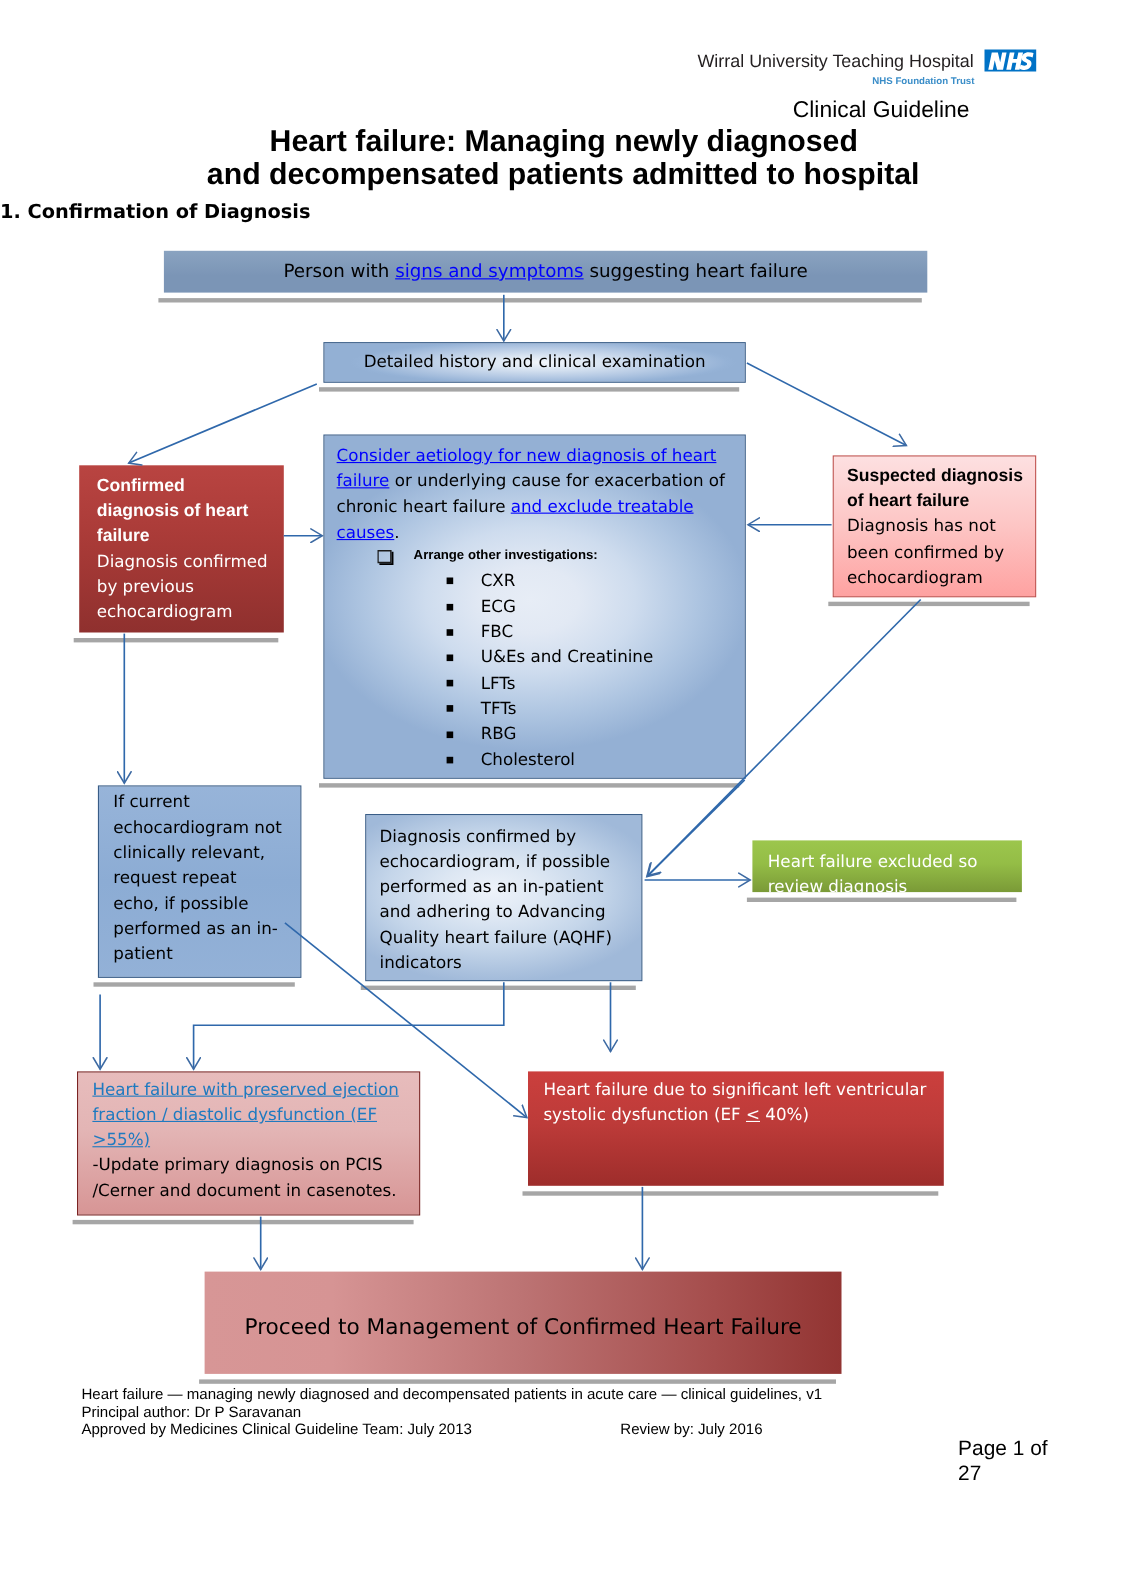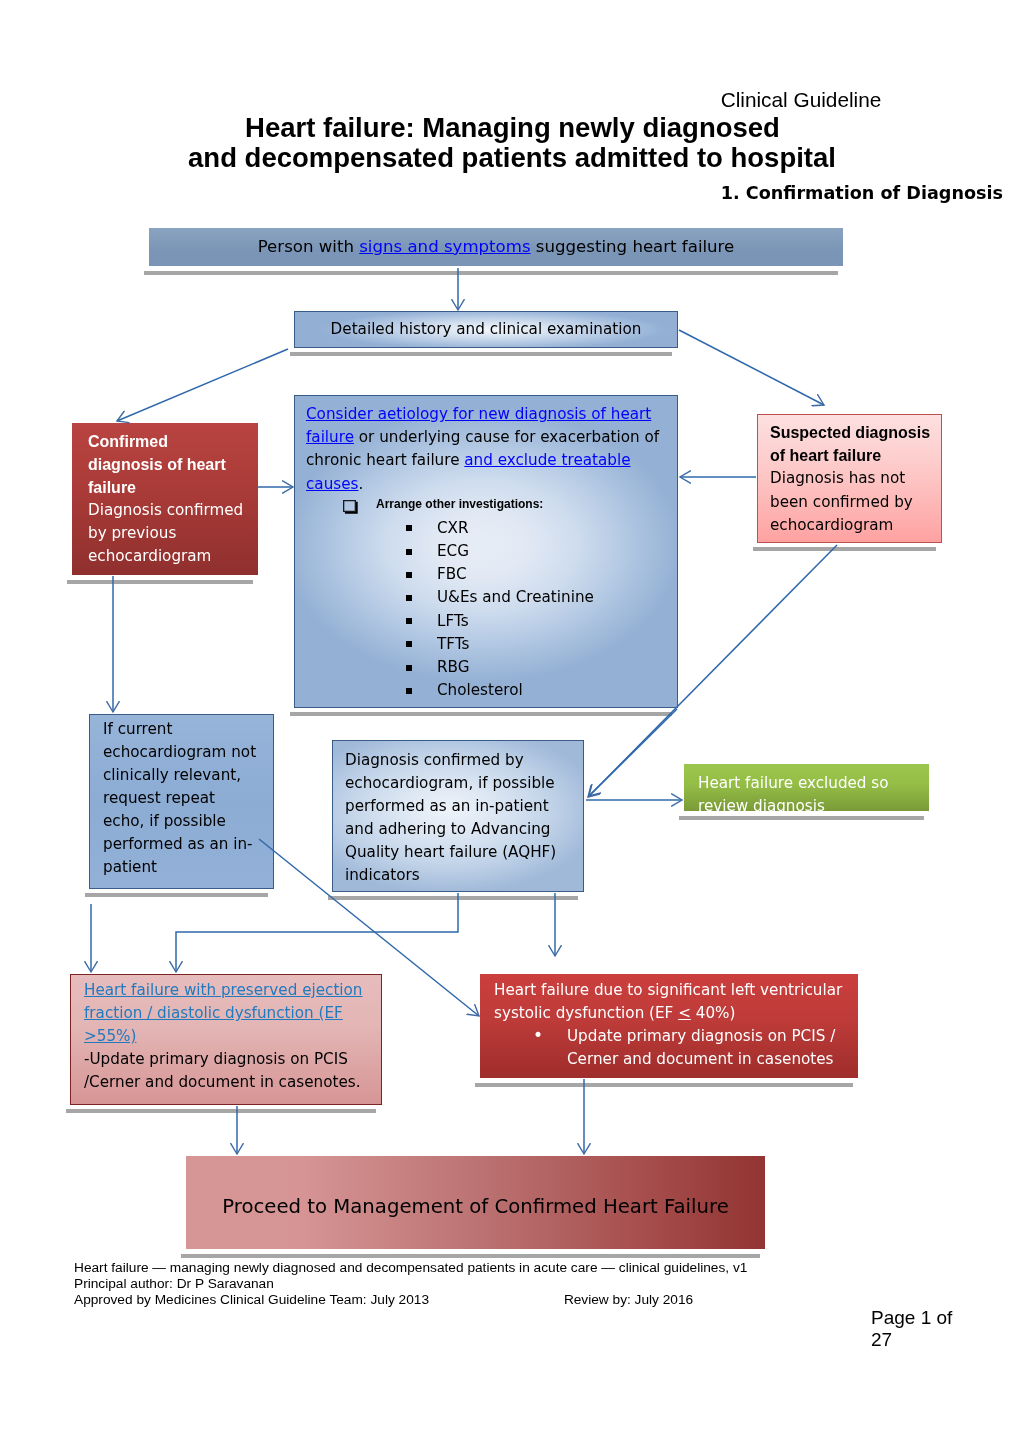--- a/index.html
+++ b/index.html
@@ -21,21 +21,21 @@
       white-space:nowrap;opacity:0;}
   #trust-sub{position:absolute;left:793px;top:68px;font-family:"Liberation Sans",sans-serif;
       font-size:8.8px;font-weight:700;color:#3a8dc8;white-space:nowrap;}
 
   #doc-type{left:0;top:88px;width:1602px;text-align:center;font-family:"Liberation Sans",sans-serif;
       font-size:20.8px;color:#000;}
   #title1{left:0;top:112px;width:1025px;text-align:center;font-family:"Liberation Sans",sans-serif;
       font-size:27.5px;font-weight:700;color:#000;}
   #title2{left:0;top:142px;width:1024px;text-align:center;font-family:"Liberation Sans",sans-serif;
       font-size:27.5px;font-weight:700;color:#000;}
-  #subtitle{left:0;top:183px;width:1003px;text-align:right;font-family:"DejaVu Sans",sans-serif;
+  #subtitle{left:0;top:183px;width:1003px;text-align:left;font-family:"DejaVu Sans",sans-serif;
       font-size:17.6px;font-weight:700;color:#000;}
 
   
   .box{box-sizing:border-box;}
   .shdw:after{content:"";position:absolute;left:-5px;bottom:-9px;width:100%;height:4px;
      background:#a6a6a6;z-index:-1;}
   .btext{font-family:"DejaVu Sans",sans-serif;font-size:15.2px;color:#000;line-height:1.34;}
   .lnk{color:#0000ff;text-decoration:underline;}
   .lnk2{color:#1f7ac0;text-decoration:underline;}
   .blk{display:block;}
@@ -130,20 +130,34 @@
   .fline{font-family:"Liberation Sans",sans-serif;font-size:13.7px;color:#000;line-height:15.9px;white-space:nowrap;}
   .fgap{margin-left:131px;}
   .fpage{font-family:"Liberation Sans",sans-serif;font-size:19px;color:#000;
      position:absolute;left:797px;top:47px;}
 </style>
 </head>
 <body>
 
 <div class="page">
 
+  <div class="abs" id="trust-logo">
+    <div id="trust-name">Wirral University Teaching Hospital</div>
+    <div id="nhs-badge">
+      <svg viewBox="0 0 100 40" width="42" height="17" aria-hidden="true" preserveAspectRatio="none">
+        <g fill="#ffffff">
+          <path d="M8.6 1.5 H21.8 L26.8 22.5 L31.0 1.5 H40.6 L33.0 38.5 H20.2 L15.0 18.5 L10.9 38.5 H1.0 Z"></path>
+          <path d="M47.6 1.5 H57.8 L54.9 15.6 H63.2 L66.1 1.5 H76.3 L68.7 38.5 H58.5 L61.6 23.6 H53.3 L50.2 38.5 H40.0 Z"></path>
+          <path d="M99.0 2.6 L97.0 12.2 C94.3 11.0 91.2 10.2 88.2 10.2 C85.2 10.2 82.8 10.7 82.8 12.9 C82.8 16.7 94.6 15.8 94.6 25.3 C94.6 34.0 86.7 39.0 79.5 39.0 C75.8 39.0 71.6 38.0 68.6 36.9 L71.0 27.4 C72.8 28.8 76.1 29.9 79.2 29.9 C81.5 29.9 85.2 29.4 85.2 26.4 C85.2 21.2 73.4 22.8 73.4 14.0 C73.4 5.6 80.6 1.0 87.8 1.0 C92.0 1.0 95.8 1.6 99.0 2.6 Z"></path>
+        </g>
+      </svg>
+      <span class="sr">NHS</span>
+    </div>
+    <div id="trust-sub">NHS Foundation Trust</div>
+  </div>
 
   <div class="abs" id="doc-type">Clinical Guideline</div>
   <div class="abs" id="title1">Heart failure: Managing newly diagnosed</div>
   <div class="abs" id="title2">and decompensated patients admitted to hospital</div>
   <div class="abs" id="subtitle">1. Confirmation of Diagnosis</div>
 
   <div class="abs box shdw bx-start">
     <div class="btext">
       <span>Person with </span><a class="lnk">signs and symptoms</a><span> suggesting heart failure</span>
     </div>
@@ -204,23 +218,20 @@
 
   <div class="abs box shdw bx-hfpef">
     <div class="btext">
         <a class="lnk2 blk">Heart failure with preserved ejection fraction / diastolic dysfunction (EF &gt;55%)</a>
         <span class="blk">-Update primary diagnosis on PCIS /Cerner and document in casenotes.</span>
       </div>
   </div>
 
   <div class="abs box shdw bx-hfref">
     <div class="btext"><span>Heart failure due to significant left ventricular systolic dysfunction (EF </span><span class="uline">&lt;</span><span> 40%)</span></div>
-    <ul class="hfref-list">
-      <li>Update primary diagnosis on PCIS / Cerner and document in casenotes</li>
-    </ul>
   </div>
 
   <div class="abs box shdw bx-proceed">
     <div class="btext">Proceed to Management of Confirmed Heart Failure</div>
   </div>
 
   <svg id="svg-arrows" viewBox="0 0 1020 1442">
     <defs>
       <marker id="ah" markerWidth="14" markerHeight="14" refX="11.2" refY="7" orient="auto" markerUnits="userSpaceOnUse">
         <path d="M0.8,0.8 L11.2,7 L0.8,13.2" fill="none" stroke="#3d6aa3" stroke-width="1.4" stroke-linecap="round"></path>

